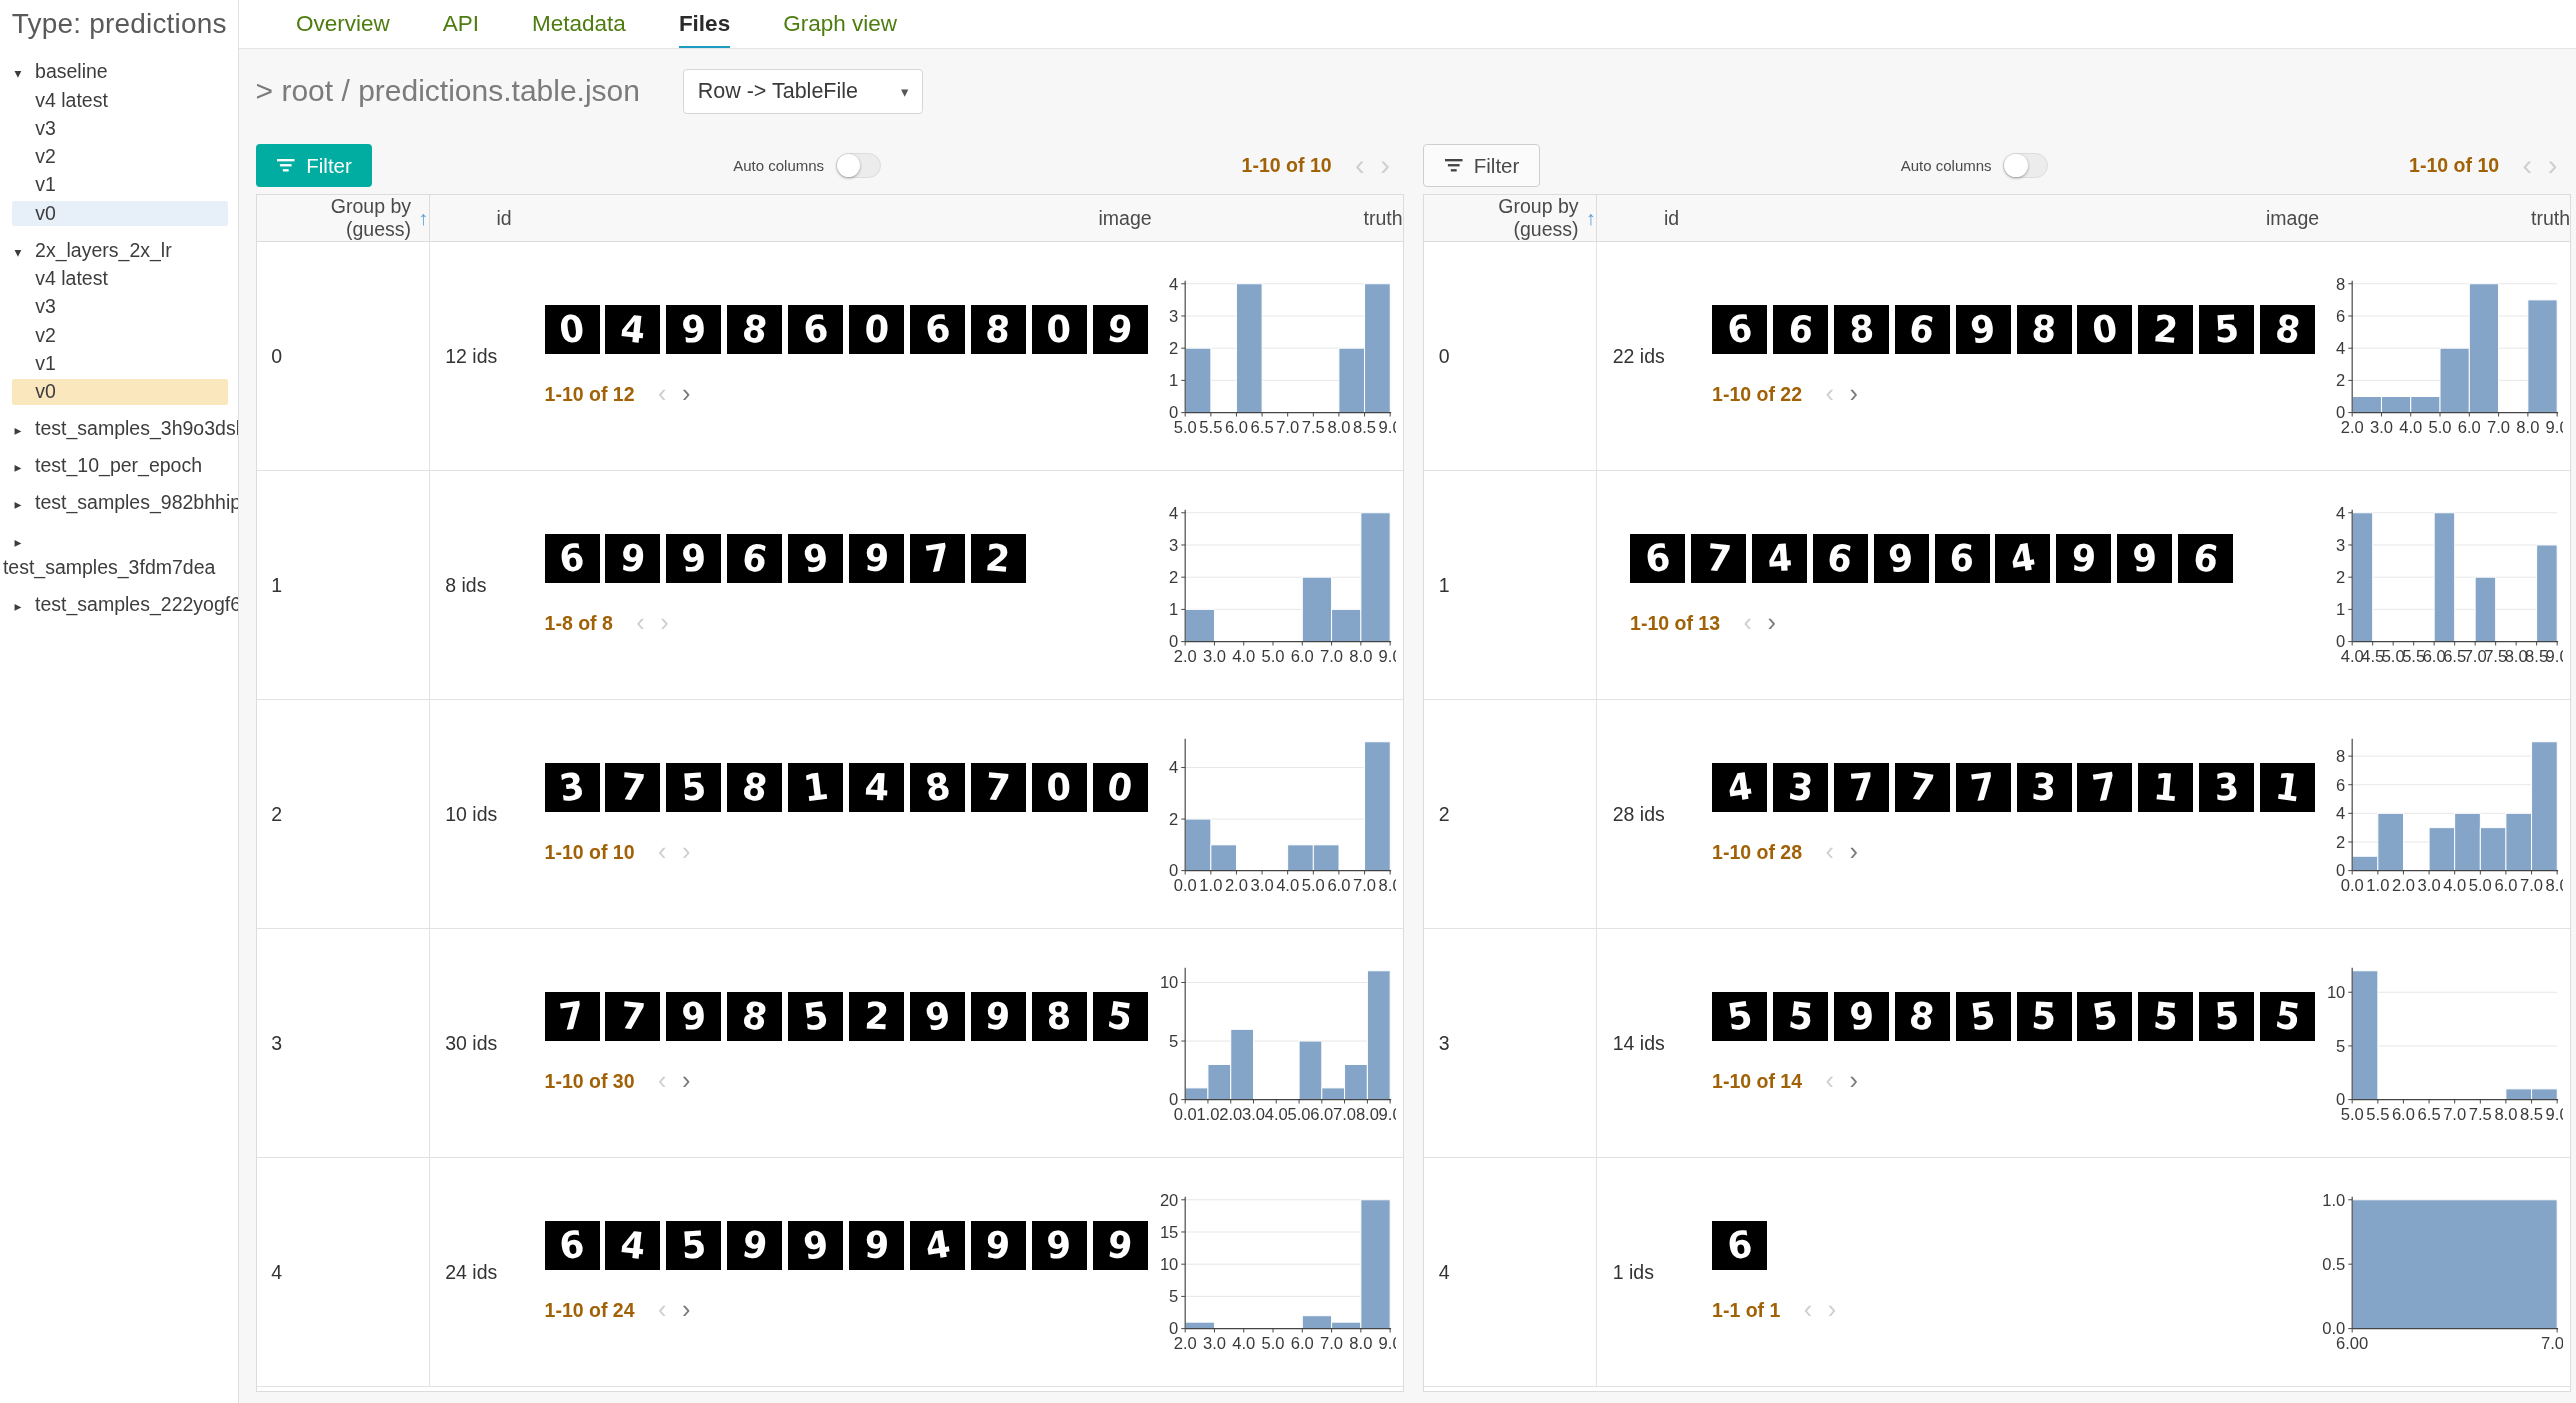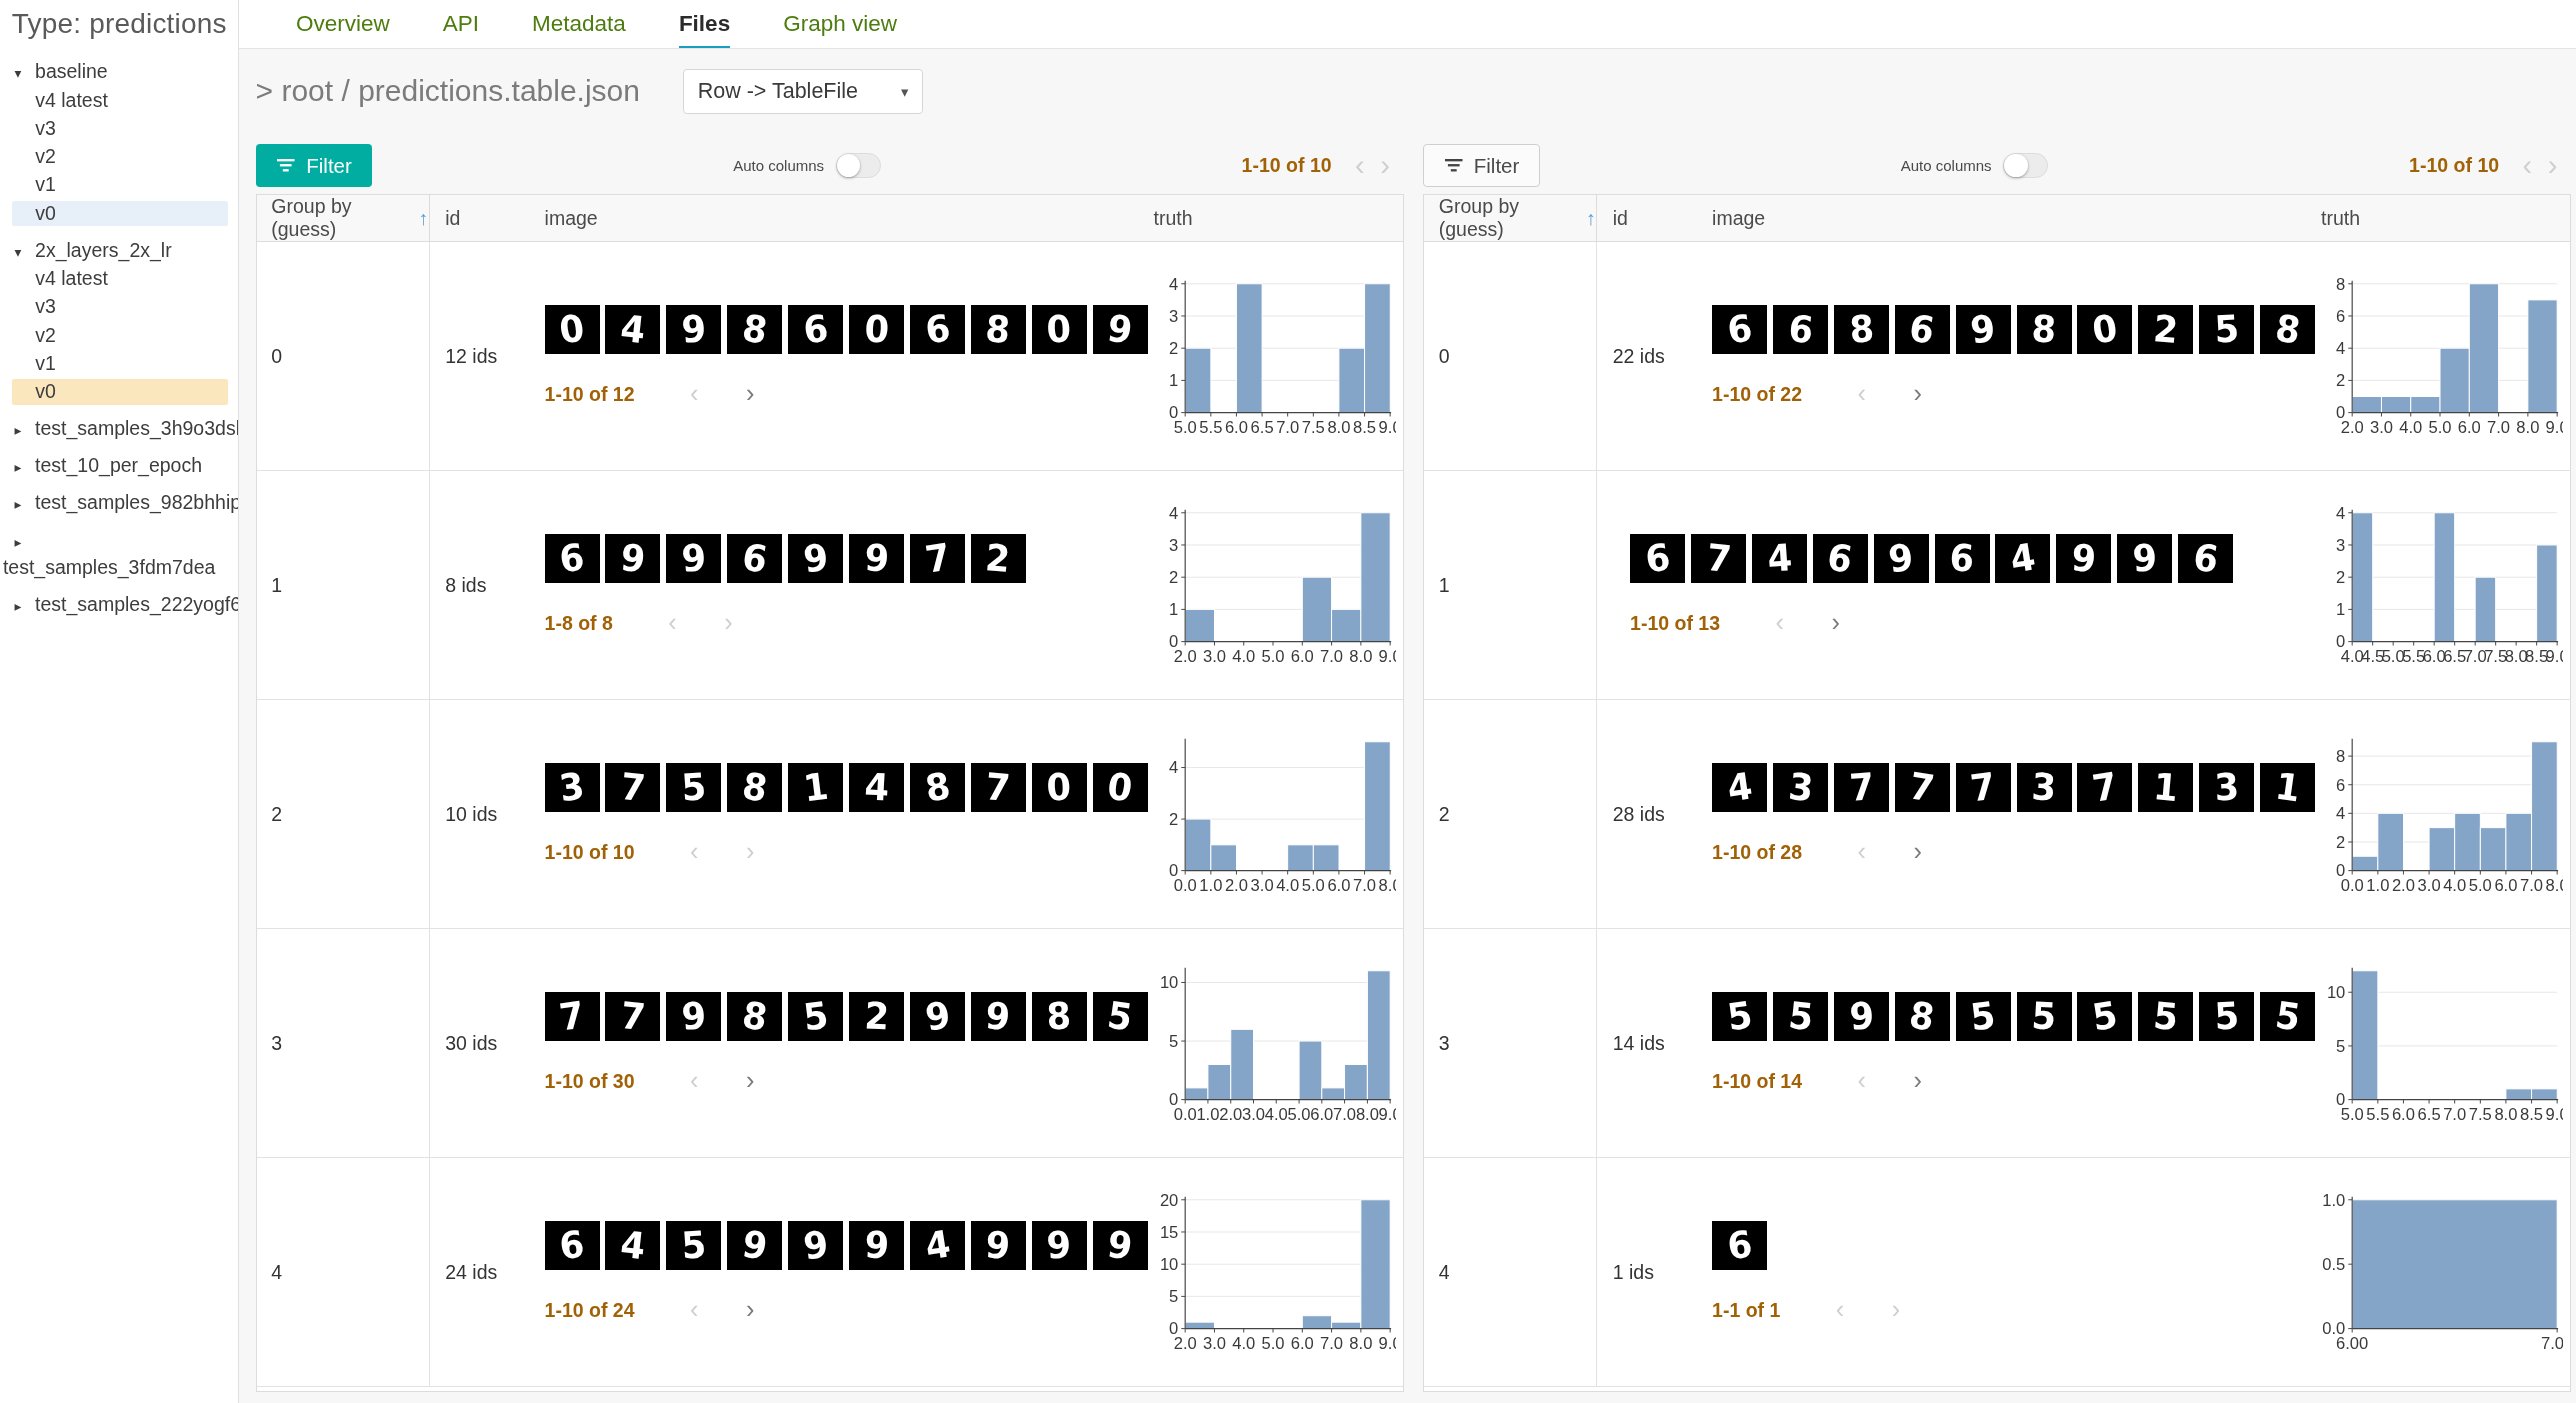--- a/index.html
+++ b/index.html
@@ -46,35 +46,35 @@
   .tb-spacer { flex: 1; }
   .auto-label { font-size: 15px; color: #4a4a4a; margin-right: 11.7px; }
   .toggle { width: 45px; height: 25.4px; border-radius: 12.7px; background: #ececec; border: 1px solid #dcdcdc; position: relative; cursor: pointer; }
   .toggle .knob { position: absolute; left: 0px; top: 0px; width: 23.5px; height: 23.5px; border-radius: 50%; background: #fff; box-shadow: 0 1px 2.9px rgba(0,0,0,.35); }
   .pag-label { font-size: 19.5px; color: #a16207; margin-right: 15.6px; font-weight: bold; }
   .chev { font-size: 29px; line-height: 1; margin: 0 7.8px; cursor: pointer; }
   .chev.on { color: #7a7a7a; }
   .chev.off { color: #cfcfcf; }
 
   .table { width: 1148px; height: 1198px; background: #fff; border: 1px solid #dcdcdc; overflow: hidden; }
-  .thead { display: flex; height: 47px; background: #f8f8f8; border-bottom: 1px solid #dcdcdc; align-items: center; font-size: 19.5px; color: #4a4a4a; }
+  .thead { display: flex; height: 47px; background: #f8f8f8; border-bottom: 1px solid #dcdcdc; align-items: center; font-size: 19.5px; color: #4a4a4a; text-align: right; }
   .th.group { width: 173px; border-right: 1px solid #dcdcdc; padding-left: 14.7px; display: flex; align-items: center; gap: 7.8px; align-self: stretch; }
   .sort-arrow { color: #58a0d8; font-size: 19.5px; }
   .th.id { width: 82px; padding-left: 15.6px; }
   .th.image { flex: 1; padding-left: 33px; }
   .th.truth { width: 251px; padding-left: 2px; }
 
   .trow { display: flex; height: 229px; border-bottom: 1px solid #e2e2e2; background: #fff; }
   .td.group { width: 173px; border-right: 1px solid #e2e2e2; display: flex; align-items: center; padding-left: 14.7px; font-size: 19.5px; }
   .td.id { width: 82px; display: flex; align-items: center; padding-left: 15.6px; font-size: 19.5px; white-space: nowrap; }
   .td.image { flex: 1; padding-left: 33px; display: flex; flex-direction: column; justify-content: center; gap: 27px; min-width: 0; }
   .thumbs { display: flex; gap: 5.9px; }
   .thumb { width: 55px; height: 49px; background: #000; color: #fff; display: flex; align-items: center; justify-content: center;
     font-family: "DejaVu Sans", sans-serif; font-size: 37px; font-weight: 700; flex: 0 0 55px; overflow: hidden; cursor: pointer; }
-  .row-pag { display: flex; align-items: center; font-size: 19.5px; color: #4f4f4f; gap: 32px; }
+  .row-pag { display: flex; align-items: center; font-size: 19.5px; color: #4f4f4f; }
   .row-pag .chev { font-size: 25.4px; }
   .td.truth { width: 251px; display: flex; align-items: center; }
   .ax { font-size: 17px; fill: #3a3a3a; font-family: "Liberation Sans", sans-serif; }
   .stub { height: 9.8px; background: #fff; }
 </style>
 </head>
 <body>
 
 <div class="app">
   <aside class="sidebar">

